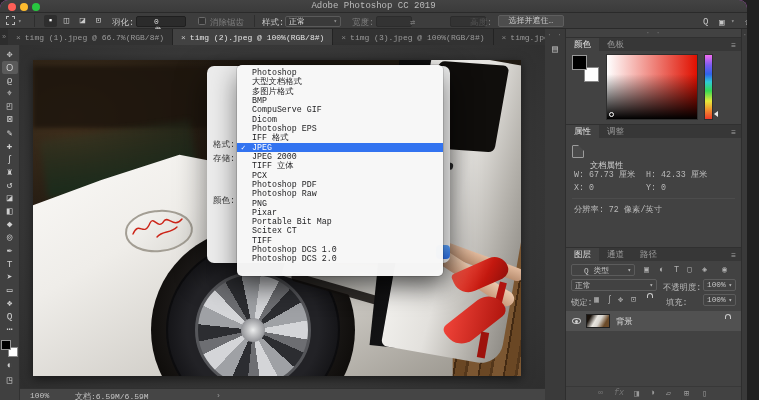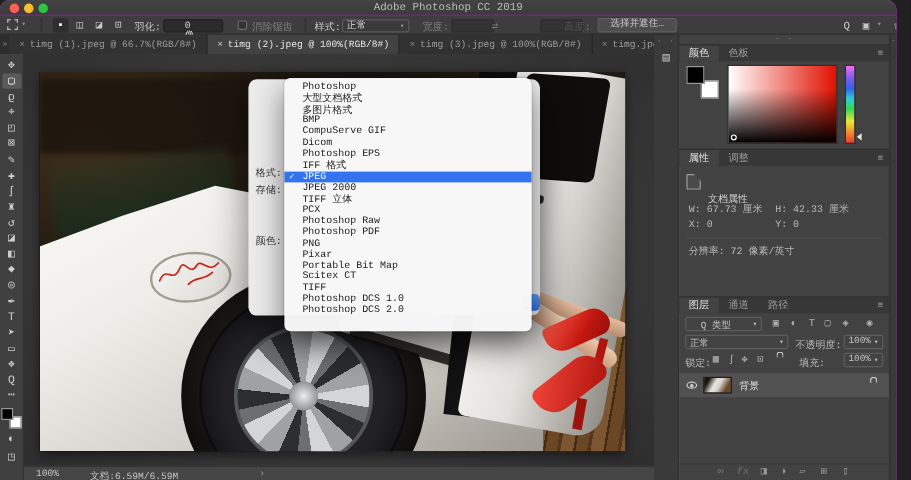--- a/index.html
+++ b/index.html
@@ -304,25 +304,25 @@
         <div class="fmt-item">
           <span class="chk"></span>
           <span>TIFF 立体</span>
         </div>
         <div class="fmt-item">
           <span class="chk"></span>
           <span>PCX</span>
         </div>
         <div class="fmt-item">
           <span class="chk"></span>
+          <span>Photoshop PDF</span>
+        </div>
+        <div class="fmt-item">
+          <span class="chk"></span>
           <span>Photoshop Raw</span>
-        </div>
-        <div class="fmt-item">
-          <span class="chk"></span>
-          <span>Photoshop PDF</span>
         </div>
         <div class="fmt-item">
           <span class="chk"></span>
           <span>PNG</span>
         </div>
         <div class="fmt-item">
           <span class="chk"></span>
           <span>Pixar</span>
         </div>
         <div class="fmt-item">

